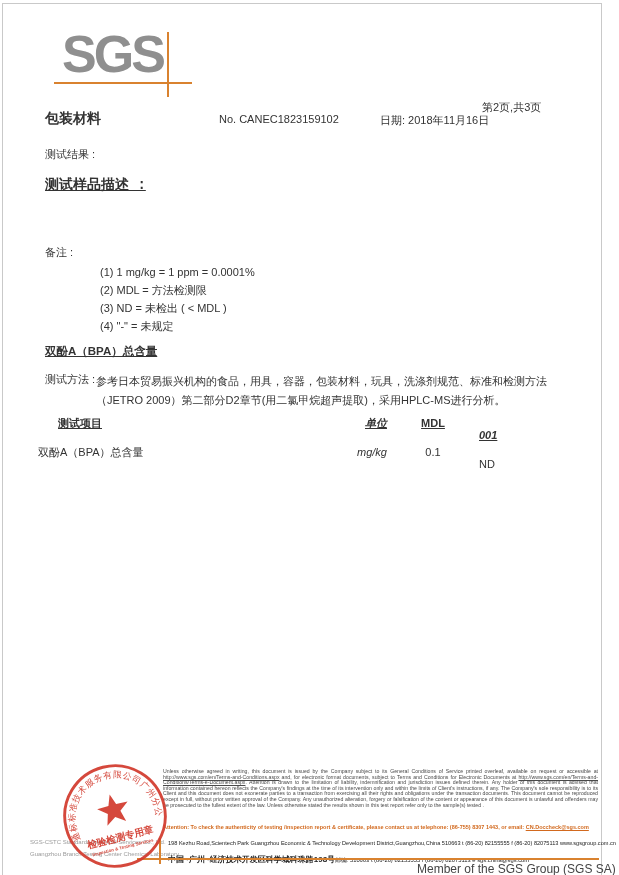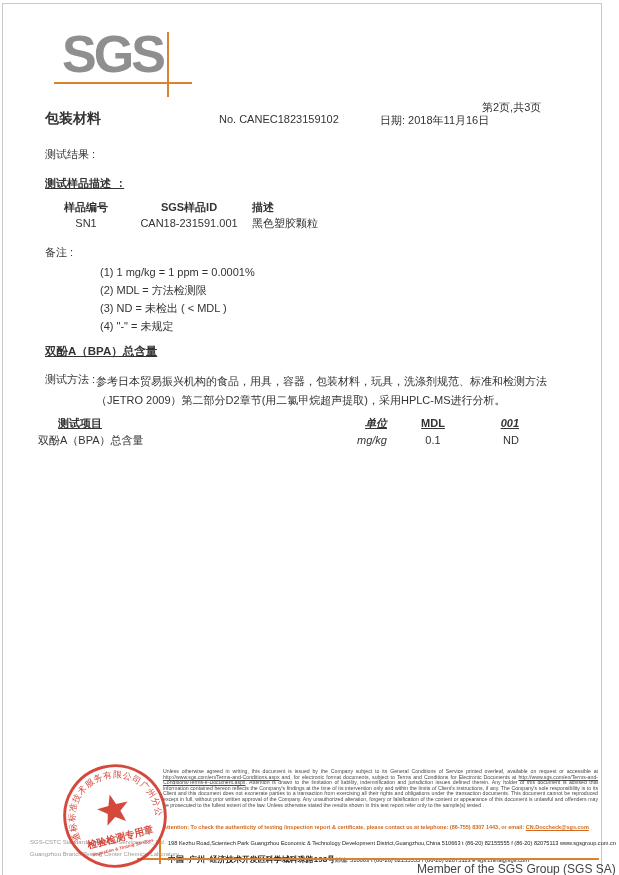--- a/index.html
+++ b/index.html
@@ -18,21 +18,21 @@
   .logo-hline { position:absolute; left:54px; top:82px; width:138px; height:2px; background:#d9822f; }
   .logo-vline { position:absolute; left:167px; top:32px; width:2px; height:65px; background:#d9822f; }
 
   
   .doc-title { position:absolute; left:45px; top:110px; font-size:14px; font-weight:bold; color:#333; }
   .report-no { position:absolute; left:219px; top:113px; font-size:11px; color:#333; }
   .report-date { position:absolute; left:380px; top:113px; font-size:11px; color:#333; }
   .page-indicator { position:absolute; left:482px; top:100px; font-size:11px; color:#333; }
 
   .results-label { position:absolute; left:45px; top:147px; font-size:11px; color:#333; }
-  .sample-desc { position:absolute; left:45px; top:176px; font-size:11px; font-weight:bold;
+  .sample-desc { position:absolute; left:45px; top:176px; font-size:14px; font-weight:bold;
                  color:#333; text-decoration:underline;font-family:Liberation Mono, monospace; }
 
   .sample-table { position:absolute; left:42px; top:199px; font-size:11px; color:#333; }
   .st-row { display:flex; line-height:16px; }
   .st-c0 { width:88px; text-align:center; }
   .st-c1 { width:118px; text-align:center; }
   .st-c2 { text-align:left; padding-left:4px; }
   .st-head { font-weight:bold; }
 
   .notes-label { position:absolute; left:45px; top:245px; font-size:11px; color:#333; }
@@ -44,21 +44,21 @@
   .method-label { position:absolute; left:45px; top:372px; font-size:11px; color:#333; }
   .method-text { position:absolute; left:96px; top:372px; width:452px; font-size:11px;
                  line-height:19px; color:#333; }
 
   .result-table { position:absolute; left:38px; top:416px; font-size:11px; color:#333; }
   .rt-row { display:flex; line-height:15px; margin-bottom:2px;gap:28px; }
   .rt-item { width:275px; text-align:left; }
   .rt-head .rt-item { padding-left:20px; }
   .rt-unit { width:46px; text-align:right;font-style:italic; }
   .rt-mdl { width:36px; text-align:center; }
-  .rt-001 { width:40px; text-align:right; }
+  .rt-001 { width:40px; text-align:left;margin-top:12px; }
   .rt-head span > u, .rt-head .ul { text-decoration:underline; font-weight:bold; }
   .ul { text-decoration:underline; }
   .rt-head { font-weight:bold; }
   .italic { font-style:italic; }
 
   
   .legal { position:absolute; left:163px; top:769px; width:435px; font-size:5.2px;
            line-height:5.6px; color:#4a4a4a; text-align:justify; }
   .legal .url { text-decoration:underline; }
   .attention { position:absolute; left:163px; top:825px; width:435px; font-size:5.5px;
@@ -102,32 +102,20 @@
   <div class="logo-vline"></div>
 
   <div class="doc-title">包装材料</div>
   <div class="report-no">No. CANEC1823159102</div>
   <div class="report-date">日期: 2018年11月16日</div>
   <div class="page-indicator">第2页,共3页</div>
 
   <div class="results-label">测试结果 :</div>
   <div class="sample-desc">测试样品描述 :</div>
 
-  <div class="sample-table">
-    <div class="st-row st-head">
-      <span class="st-c0">样品编号</span>
-      <span class="st-c1">SGS样品ID</span>
-      <span class="st-c2">描述</span>
-    </div>
-    <div class="st-row">
-      <span class="st-c0">SN1</span>
-      <span class="st-c1">CAN18-231591.001</span>
-      <span class="st-c2">黑色塑胶颗粒</span>
-    </div>
-  </div>
 
   <div class="notes-label">备注 :</div>
   <div class="notes">
     <div class="note-line">(1) 1 mg/kg = 1 ppm = 0.0001%</div>
     <div class="note-line">(2) MDL = 方法检测限</div>
     <div class="note-line">(3) ND = 未检出 ( &lt; MDL )</div>
     <div class="note-line">(4) "-" = 未规定</div>
   </div>
 
   <div class="bpa-heading">双酚A（BPA）总含量</div>

